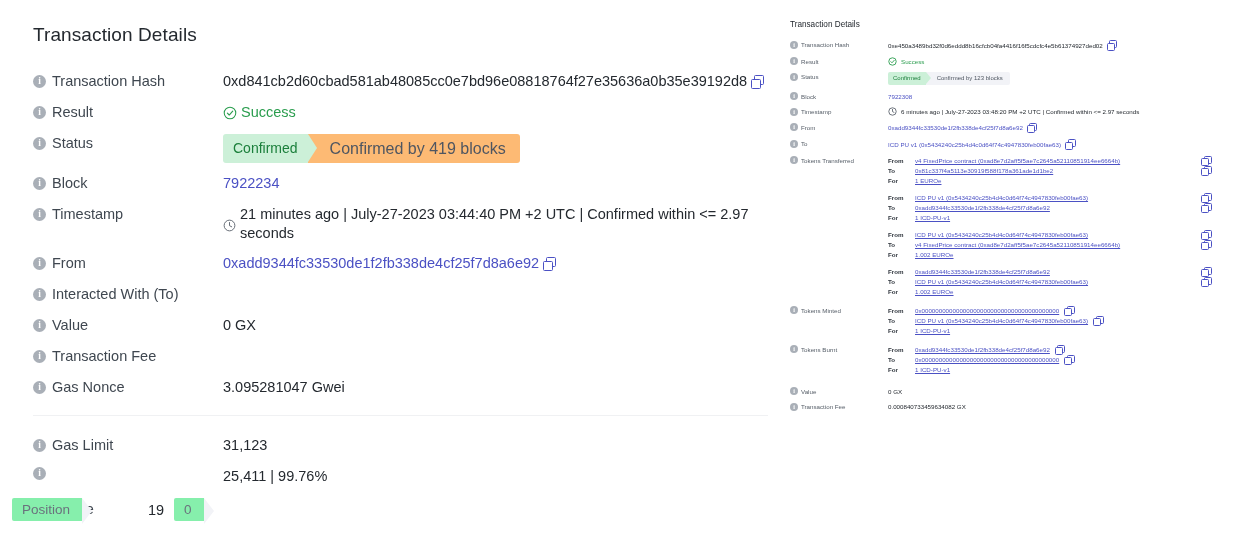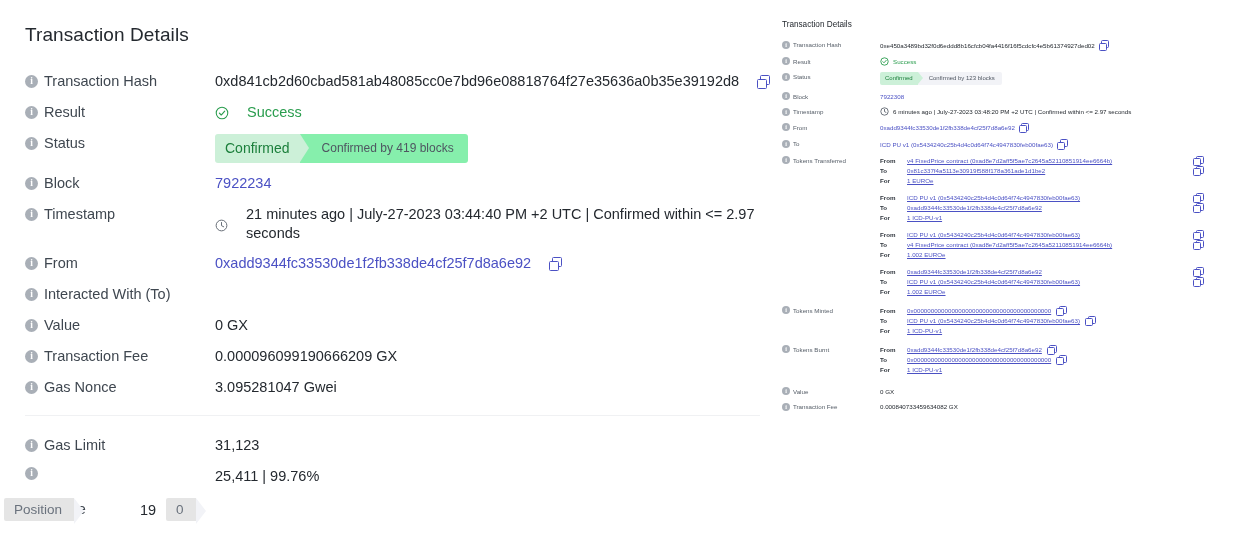--- a/index.html
+++ b/index.html
@@ -4,21 +4,21 @@
 <style>
   * { box-sizing: border-box; }
   html, body {
     margin: 0; padding: 0;
     width: 1244px; height: 554px;
     background: #ffffff;
     font-family: "Liberation Sans", sans-serif;
     color: #1f2328;
     overflow: hidden;
   }
-  .page { position: relative; width: 1244px; height: 554px; display: flex; }
+  .page { position: relative; width: 1244px; height: 554px; display: flex; padding-left: 8px; }
 
   
   .left-panel {
     width: 770px;
     padding: 24px 10px 0 25px;
     position: relative;
   }
   .left-panel .panel-title {
     font-size: 19px;
     font-weight: 400;
@@ -37,21 +37,21 @@
     color: #3f4750;
     line-height: 19px;
     white-space: nowrap;
   }
   .row .value {
     font-size: 14.5px;
     color: #24292f;
     line-height: 19px;
     display: flex;
     align-items: center;
-    gap: 18px;
+    gap: 4px;
     flex-wrap: nowrap;
   }
 
   
   .info-icon {
     display: inline-flex;
     width: 13px; height: 13px;
     flex: 0 0 13px;
     border-radius: 50%;
     background: #a9afb7;
@@ -100,33 +100,33 @@
     display:flex; align-items:center;
     position: relative;
     z-index: 2;
   }
   .badge-confirmed::after{
     content:""; position:absolute; right:-9px; top:0; width:0; height:0;
     border-top: 14.5px solid transparent; border-bottom: 14.5px solid transparent;
     border-left: 9px solid #ccf0d8;
   }
   .badge-blocks {
-    background: #86efac;
+    background: #fdba74;
     color: #4f5661;
-    font-size: 12px;
+    font-size: 16px;
     padding: 5px 14px 5px 22px;
     border-radius: 0 3px 3px 0;
     display:flex; align-items:center;
     margin-left: 0px;
   }
 
   
   .chev-badge {
     position: relative;
-    background: #e5e5e5;
+    background: #86efac;
     color: #6a727d;
     font-size: 13.5px;
     padding: 4px 12px 4px 10px;
     margin-right: 14px;
     display: inline-flex; align-items: center;
     border-radius: 2px 0 0 2px;
   }
   .chev-badge::after{
     content:""; position:absolute; right:-10px; top:0; width:0; height:0;
     border-top: 13px solid transparent; border-bottom: 13px solid transparent;
@@ -290,21 +290,20 @@
         <span>Value</span>
       </div>
       <div class="value">0 GX</div>
     </div>
 
     <div class="row">
       <div class="label">
         <span class="info-icon">i</span>
         <span>Transaction Fee</span>
       </div>
-      <div class="value">0.000096099190666209 GX</div>
     </div>
 
     <div class="row">
       <div class="label">
         <span class="info-icon">i</span>
         <span>Gas Nonce</span>
       </div>
       <div class="value">3.095281047 Gwei</div>
     </div>
 

